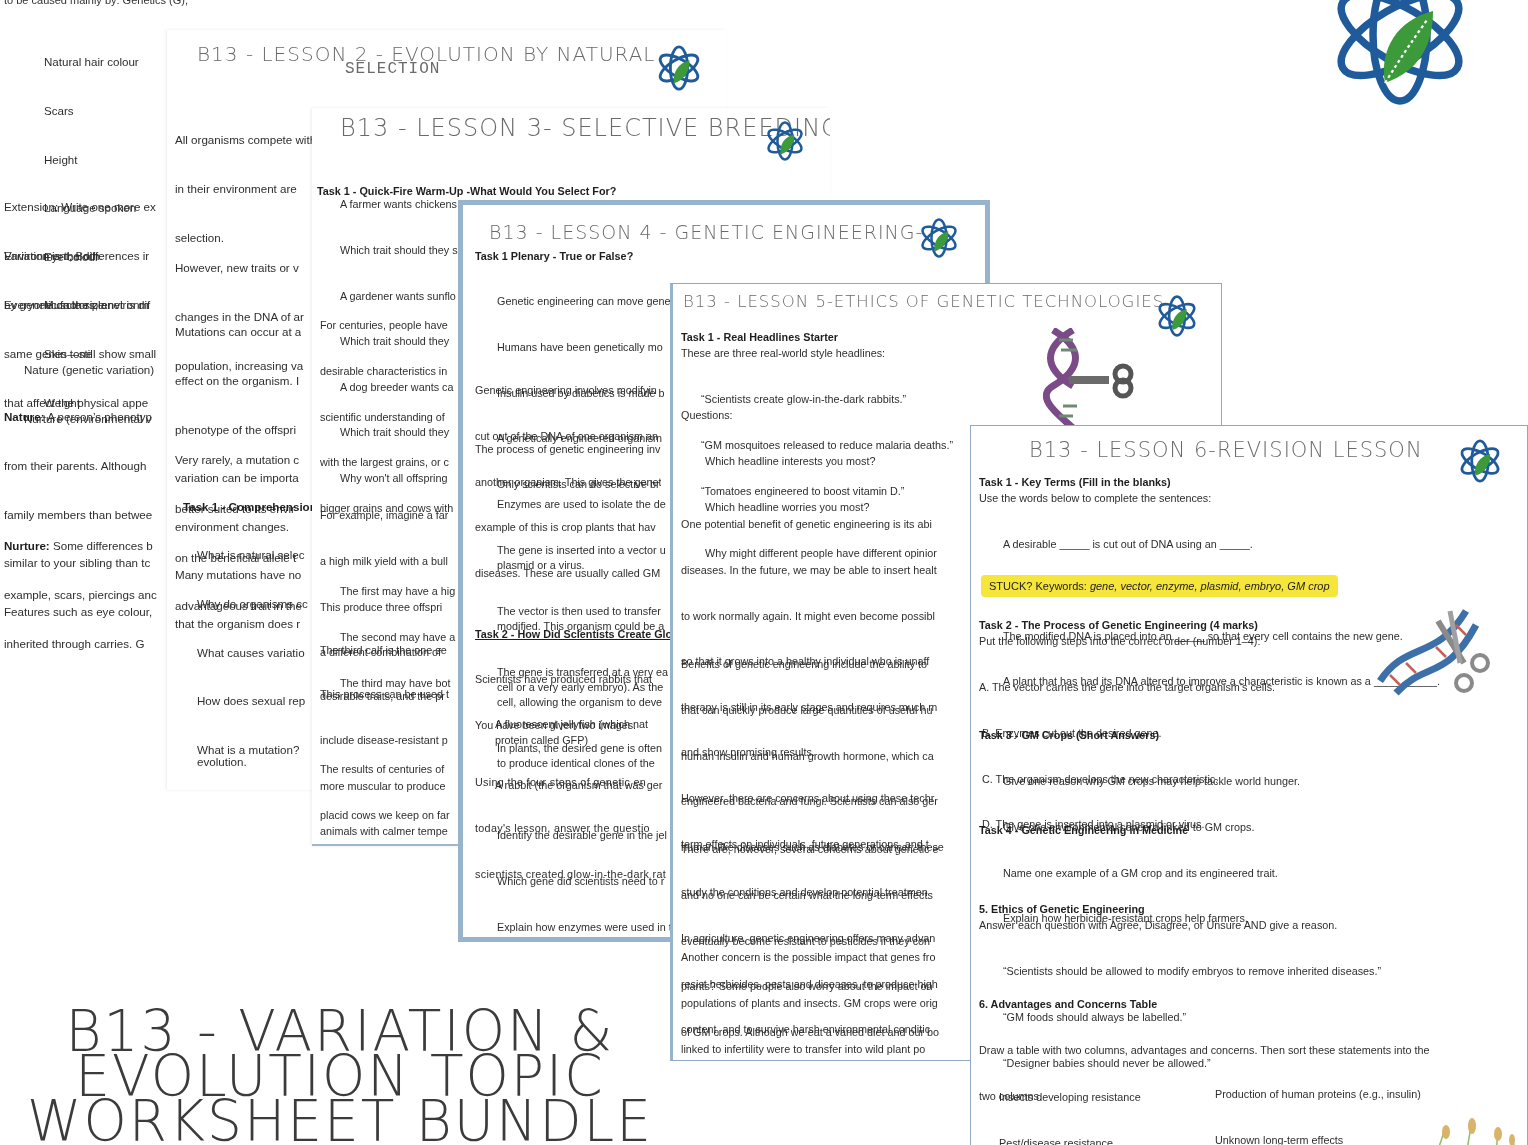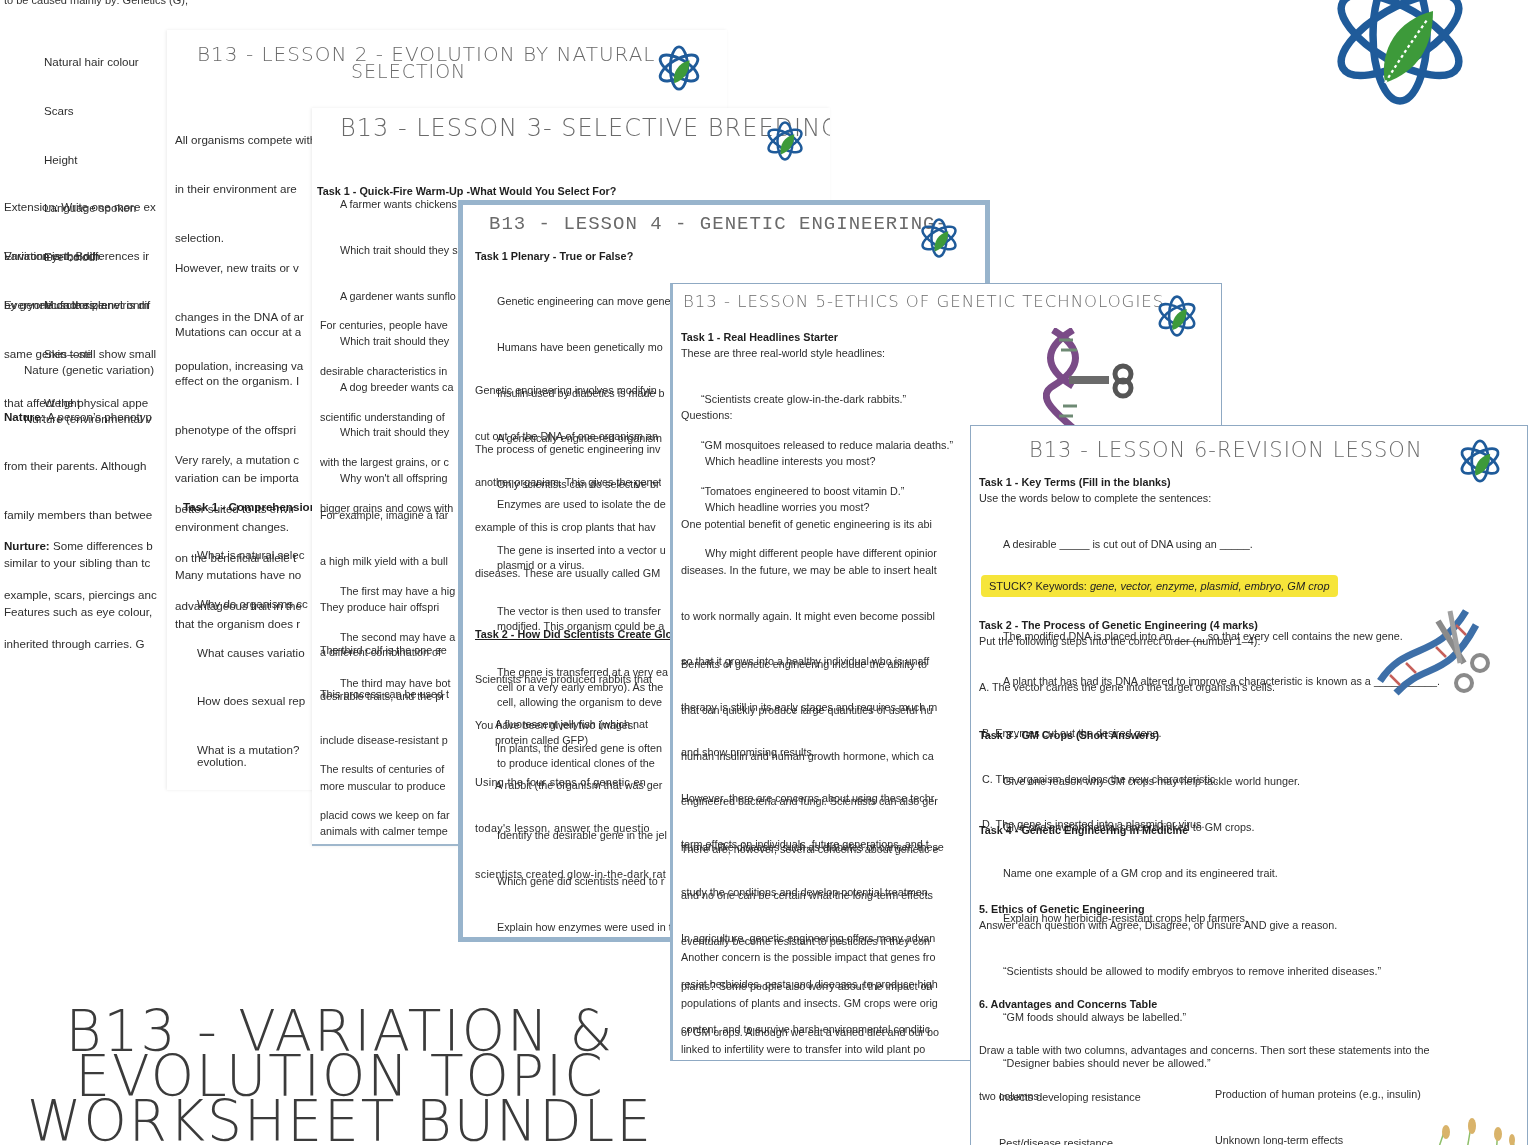--- a/index.html
+++ b/index.html
@@ -103,21 +103,21 @@
     
     
     
     
     
   </div>
 </div>
 
 <div class="sheet" style="left:167px; top:30px; width:560px; height:760px; box-shadow:-1px 0 3px rgba(0,0,0,0.08);">
   <div class="sheet-title" style="left:30px; top:12px; font-size:20px;">B13 - LESSON 2 - EVOLUTION BY NATURAL</div>
-  <div class="sheet-title" style="left:184px; top:30px; font-size:19px;">SELECTION</div>
+  <div class="sheet-title" style="left:178px; top:30px; font-size:16px;font-family:Liberation Mono, monospace;">SELECTION</div>
   <div class="logo" style="left:488px; top:12px; width:48px; height:52px;">
     <svg viewBox="0 0 100 100" width="48" height="52">
         <g fill="none" stroke="#1f5b9a" stroke-width="6">
           <ellipse cx="50" cy="50" rx="18" ry="44"></ellipse>
           <ellipse cx="50" cy="50" rx="18" ry="44" transform="rotate(60 50 50)"></ellipse>
           <ellipse cx="50" cy="50" rx="18" ry="44" transform="rotate(-60 50 50)"></ellipse>
         </g>
         <path d="M40 82 C36 60 48 40 72 34 C72 58 62 74 40 82 Z" fill="#3d9a3a"></path>
       </svg>
   </div>
@@ -192,21 +192,21 @@
   <div class="abs txt sm" style="left:8px; top:180px;">
     <div class="line">For centuries, people have</div>
     <div class="line">desirable characteristics in</div>
     <div class="line">scientific understanding of</div>
     <div class="line">with the largest grains, or c</div>
     <div class="line">bigger grains and cows with</div>
   </div>
   <div class="abs txt sm" style="left:8px; top:370px;">
     <div class="line">For example, imagine a far</div>
     <div class="line">a high milk yield with a bull</div>
-    <div class="line">They produce hair offspri</div>
+    <div class="line">This produce three offspri</div>
     <div class="line">a different combination of</div>
   </div>
   <ul class="b txt sm abs" style="left:4px; top:446px; width:140px;">
     <li>The first may have a hig</li>
     <li>The second may have a</li>
     <li>The third may have bot</li>
   </ul>
   <div class="abs txt sm" style="left:8px; top:505px;">
     <div class="line">The third calf is the one se</div>
     <div class="line">desirable traits, and the pr</div>
@@ -219,21 +219,21 @@
   </div>
   <div class="abs txt sm" style="left:8px; top:624px;">
     <div class="line">The results of centuries of</div>
     <div class="line">placid cows we keep on far</div>
     
     
   </div>
 </div>
 
 <div class="sheet framed" style="left:458px; top:200px; width:532px; height:742px;">
-  <div class="sheet-title" style="left:26px; top:8px; font-size:19px;font-family:Liberation Mono, monospace;">B13 - LESSON 4 - GENETIC ENGINEERING-</div>
+  <div class="sheet-title" style="left:26px; top:16px; font-size:19px;">B13 - LESSON 4 - GENETIC ENGINEERING-</div>
   <div class="logo" style="left:455px; top:10px; width:42px; height:46px;">
     <svg viewBox="0 0 100 100" width="42" height="46">
         <g fill="none" stroke="#1f5b9a" stroke-width="6">
           <ellipse cx="50" cy="50" rx="18" ry="44"></ellipse>
           <ellipse cx="50" cy="50" rx="18" ry="44" transform="rotate(60 50 50)"></ellipse>
           <ellipse cx="50" cy="50" rx="18" ry="44" transform="rotate(-60 50 50)"></ellipse>
         </g>
         <path d="M40 82 C36 60 48 40 72 34 C72 58 62 74 40 82 Z" fill="#3d9a3a"></path>
       </svg>
   </div>

